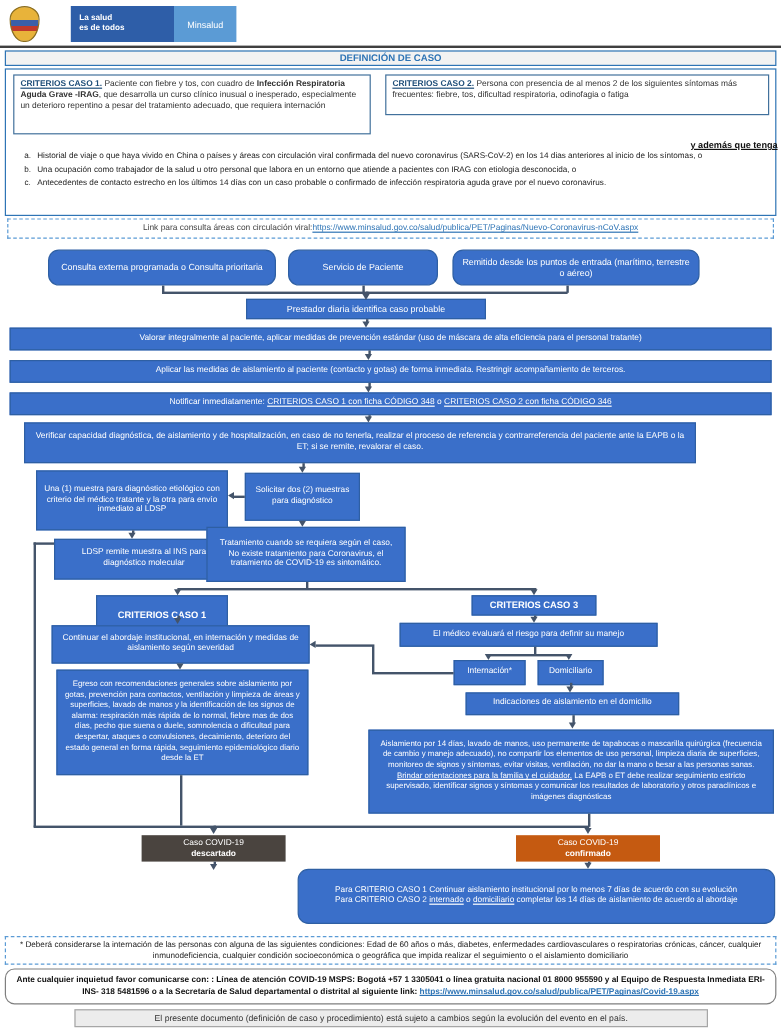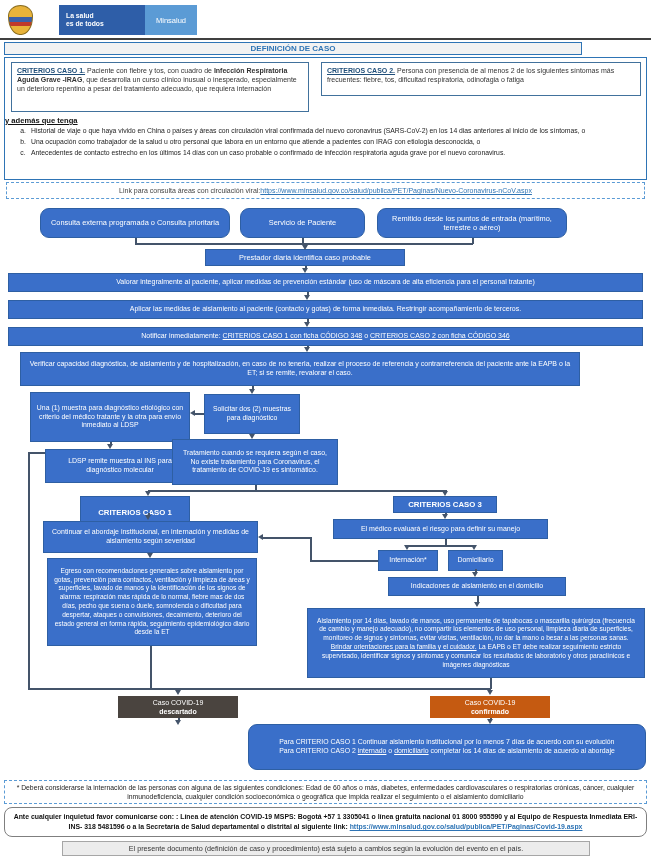--- a/index.html
+++ b/index.html
@@ -49,30 +49,30 @@
     </div>
   <div class="abs hdr-badge" style="left:38px;top:5px;">
     <div class="b1">
       <span>La salud</span>
       <span>es de todos</span>
     </div>
     <div class="b2">Minsalud</div>
   </div>
   <div class="ln" style="left:0;top:38px;width:651px;height:1.6px;background:#404040;"></div>
 
-  <div class="abs secbar" style="left:4px;top:42px;width:578px;height:13px;">DEFINICIÓN DE CASO</div>
+  <div class="abs secbar" style="left:4px;top:42px;width:643px;height:13px;">DEFINICIÓN DE CASO</div>
 
   <div class="abs" style="left:4px;top:57px;width:643px;height:123px;border:1.5px solid #2E74B5;background:#fff;">
     <div class="abs critbox" style="left:6px;top:4px;width:298px;height:50px;">
       <span class="critlabel">CRITERIOS CASO 1.</span><span> Paciente con fiebre y tos, con cuadro de </span><b>Infección Respiratoria Aguda Grave -IRAG</b><span>, que desarrolla un curso clínico inusual o inesperado, especialmente un deterioro repentino a pesar del tratamiento adecuado, que requiera internación</span>
     </div>
     <div class="abs critbox" style="left:316px;top:4px;width:320px;height:34px;">
       <span class="critlabel">CRITERIOS CASO 2.</span><span> Persona con presencia de al menos 2 de los siguientes síntomas más frecuentes: fiebre, tos, dificultad respiratoria, odinofagia o fatiga</span>
     </div>
-    <div class="abs" style="left:0;top:58px;width:643px;text-align:left;font-size:7.6px;font-weight:bold;text-decoration:underline;color:#111;">y además que tenga</div>
+    <div class="abs" style="left:0;top:58px;width:643px;text-align:right;font-size:7.6px;font-weight:bold;text-decoration:underline;color:#111;">y además que tenga</div>
     <div class="abs" style="left:10px;top:69px;width:624px;">
       <div class="listrow">
         <span class="lt">a.</span>
         <span>Historial de viaje o que haya vivido en China o países y áreas con circulación viral confirmada del nuevo coronavirus  (SARS-CoV-2) en los 14 dias anteriores al inicio de los síntomas, o</span>
       </div>
       <div class="listrow">
         <span class="lt">b.</span>
         <span>Una ocupación como trabajador de la salud u otro personal que labora en un entorno que atiende a pacientes con IRAG con etiologia desconocida, o</span>
       </div>
       <div class="listrow">
@@ -82,21 +82,21 @@
     </div>
   </div>
 
   <div class="abs dash" style="left:6px;top:182px;width:639px;height:17px;display:flex;align-items:center;justify-content:center;font-size:7px;">
     <span style="color:#444;">Link para consulta áreas con circulación viral: </span>
     <span class="linktext">https://www.minsalud.gov.co/salud/publica/PET/Paginas/Nuevo-Coronavirus-nCoV.aspx</span>
   </div>
 
   <div class="abs bluebox round" style="left:40px;top:208px;width:190px;height:30px;font-size:7.4px;">Consulta externa programada o Consulta prioritaria</div>
   <div class="abs bluebox round" style="left:240px;top:208px;width:125px;height:30px;font-size:7.4px;">Servicio de Paciente</div>
-  <div class="abs bluebox round" style="left:377px;top:208px;width:190px;height:30px;font-size:7.4px;">Remitido desde los puntos de entrada (marítimo, terrestre o aéreo)</div>
+  <div class="abs bluebox round" style="left:377px;top:208px;width:206px;height:30px;font-size:7.4px;">Remitido desde los puntos de entrada (marítimo, terrestre o aéreo)</div>
 
   <div class="abs bluebox" style="left:205px;top:249px;width:200px;height:17px;font-size:7.4px;">Prestador diaria identifica caso probable</div>
 
   <div class="abs bluebox" style="left:8px;top:273px;width:635px;height:19px;font-size:7px;">Valorar integralmente al paciente, aplicar medidas de prevención estándar (uso de máscara de alta eficiencia para el personal tratante)</div>
   <div class="abs bluebox" style="left:8px;top:300px;width:635px;height:19px;font-size:7px;">Aplicar las medidas de aislamiento al paciente (contacto y gotas) de forma inmediata. Restringir acompañamiento de terceros.</div>
   <div class="abs bluebox" style="left:8px;top:327px;width:635px;height:19px;font-size:7px;">
     <span><span>Notificar inmediatamente: </span><span class="ul">CRITERIOS CASO 1 con ficha CÓDIGO 348</span><span> o </span><span class="ul">CRITERIOS CASO 2 con ficha CÓDIGO 346</span></span>
   </div>
 
   <div class="abs bluebox" style="left:20px;top:352px;width:560px;height:34px;font-size:7px;">Verificar capacidad diagnóstica, de aislamiento y de hospitalización, en caso de no tenerla, realizar el proceso de referencia y contrarreferencia del paciente ante la EAPB o la ET; si se remite, revalorar el caso.</div>

